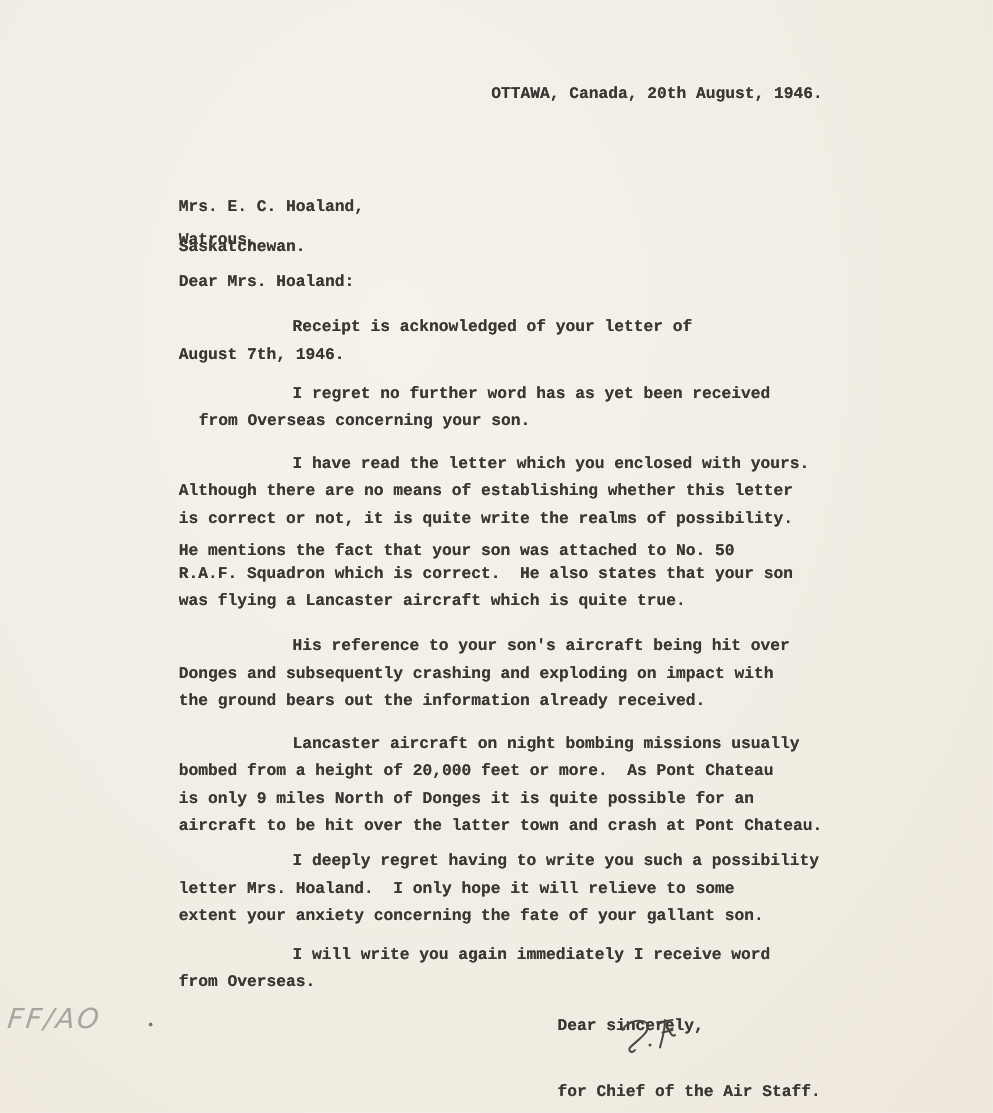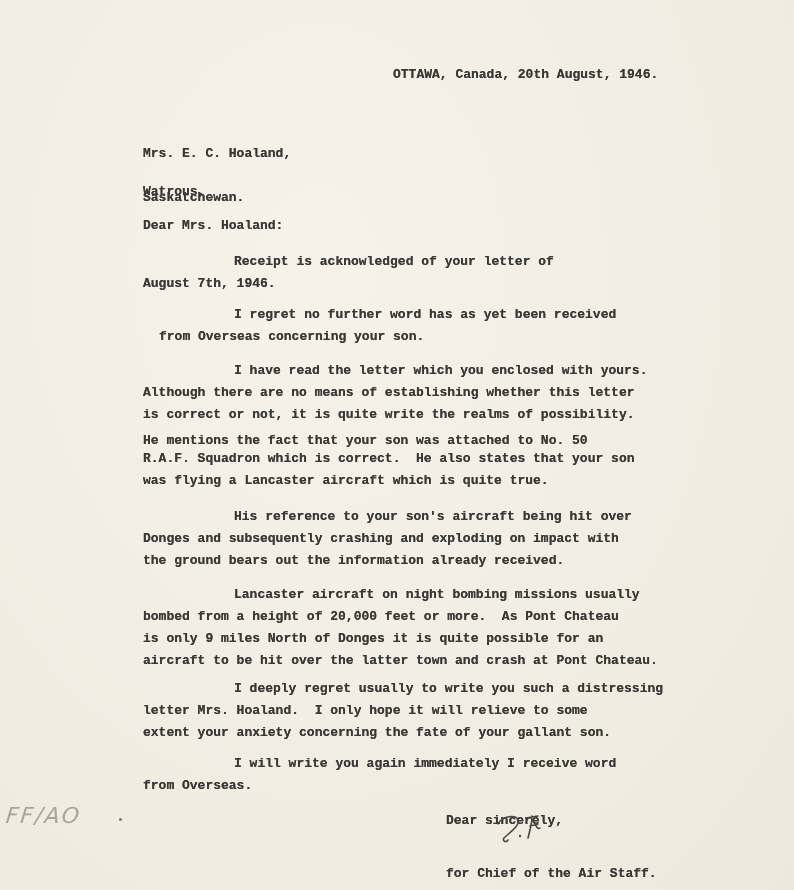--- a/index.html
+++ b/index.html
@@ -36,21 +36,21 @@
   .signature { position:absolute; }
 </style>
 </head>
 <body>
 
 <div class="page">
 
   <div class="line" style="left:393px; top:66px;">OTTAWA, Canada, 20th August, 1946.</div>
 
   <div>
-    <div class="line" style="left:143px; top:145px;text-align:right;">Mrs. E. C. Hoaland,</div>
+    <div class="line" style="left:143px; top:157px;text-align:right;">Mrs. E. C. Hoaland,</div>
     <div class="line" style="left:143px; top:167px;margin-top:16px;">Watrous,</div>
     <div class="line" style="left:143px; top:189px;">Saskatchewan.</div>
   </div>
 
   <div class="line" style="left:143px; top:217px;">Dear Mrs. Hoaland:</div>
 
   <div>
     <div class="line" style="left:234px; top:253px;">Receipt is acknowledged of your letter of</div>
     <div class="line" style="left:143px; top:275px;">August 7th, 1946.</div>
   </div>
@@ -76,21 +76,21 @@
   </div>
 
   <div>
     <div class="line" style="left:234px; top:586px;">Lancaster aircraft on night bombing missions usually</div>
     <div class="line" style="left:143px; top:608px;">bombed from a height of 20,000 feet or more.  As Pont Chateau</div>
     <div class="line" style="left:143px; top:630px;">is only 9 miles North of Donges it is quite possible for an</div>
     <div class="line" style="left:143px; top:652px;">aircraft to be hit over the latter town and crash at Pont Chateau.</div>
   </div>
 
   <div>
-    <div class="line" style="left:234px; top:680px;">I deeply regret usually to write you such a distressing</div>
+    <div class="line" style="left:234px; top:680px;">I deeply regret having to write you such a possibility</div>
     <div class="line" style="left:143px; top:702px;">letter Mrs. Hoaland.  I only hope it will relieve to some</div>
     <div class="line" style="left:143px; top:724px;">extent your anxiety concerning the fate of your gallant son.</div>
   </div>
 
   <div>
     <div class="line" style="left:234px; top:755px;">I will write you again immediately I receive word</div>
     <div class="line" style="left:143px; top:777px;text-align:right;">from Overseas.</div>
   </div>
 
   <div class="line" style="left:446px; top:812px;">Dear sincerely,</div>

